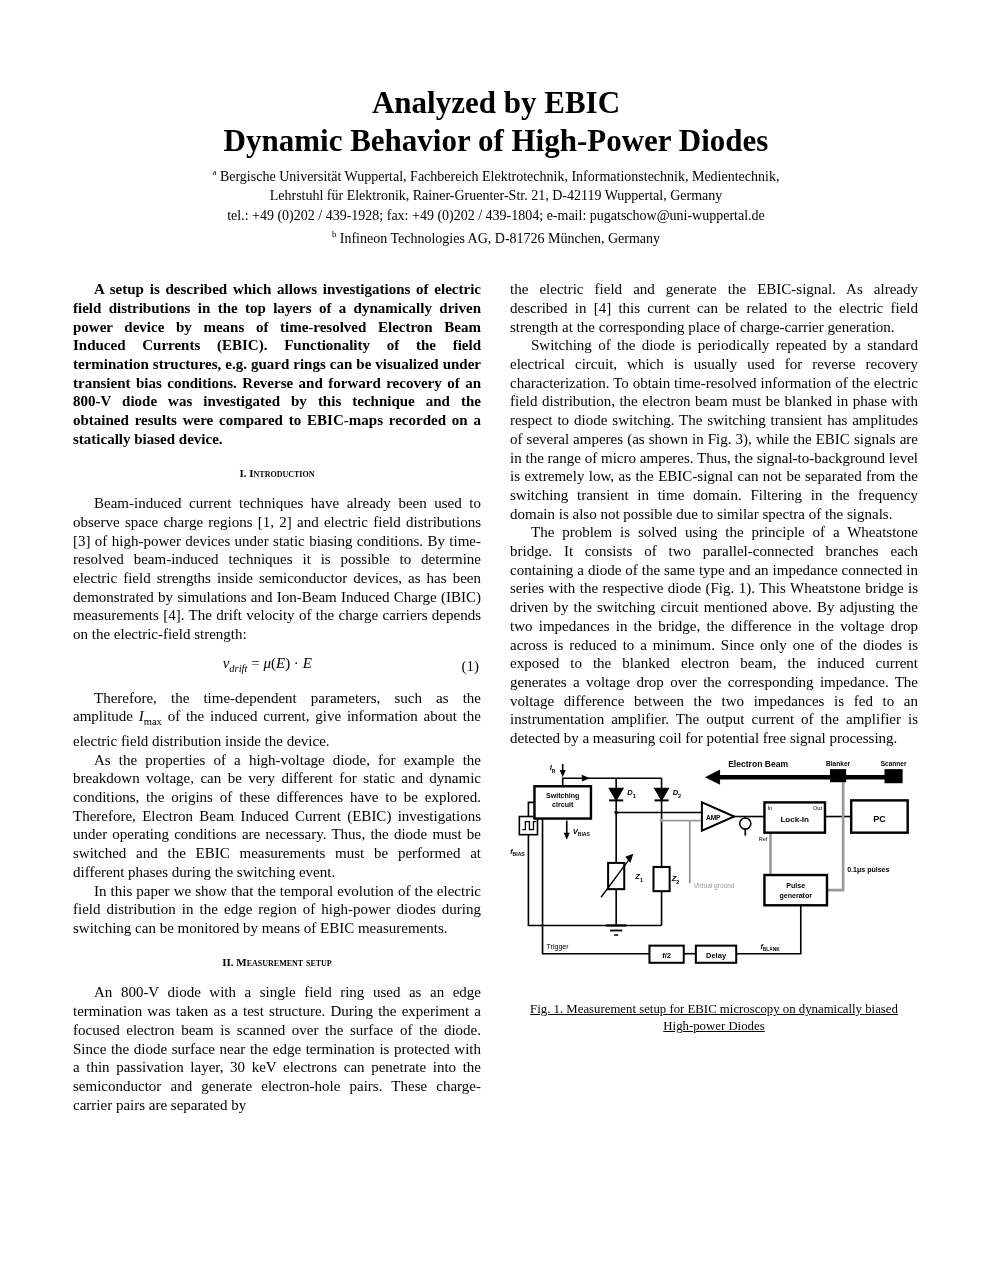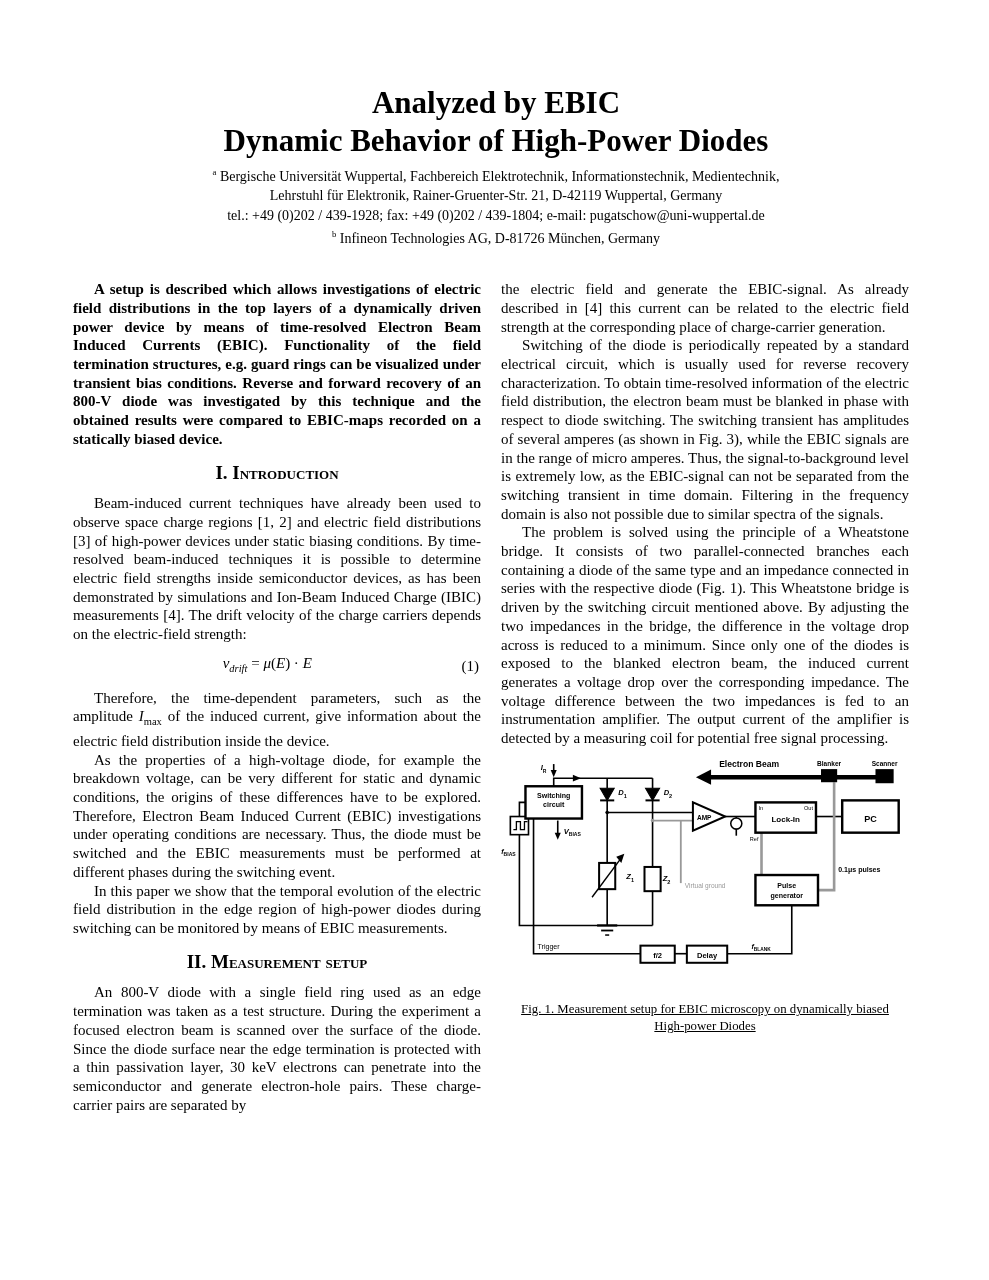--- a/index.html
+++ b/index.html
@@ -9,27 +9,27 @@
     font-family:"Liberation Serif","DejaVu Serif",serif;
     color:#000;
   }
   .page { padding:84px 70px 0 73px; }
   .title { text-align:center; font-weight:bold; font-size:31px; line-height:1.24; }
   .title-line { display:block; }
   sup { font-size:0.62em; }
   sub { font-size:0.7em; }
   .authors { text-align:center; font-size:16px; margin-top:10px; }
   .affils { text-align:center; font-size:14px; line-height:19.5px; margin-top:2px; }
-  .columns { display:flex; gap:20px; margin-top:32px; }
+  .columns { display:flex; gap:29px; margin-top:32px; }
   .col { width:408px; font-size:15px; line-height:18.7px; text-align:justify; }
   .col p { text-indent:21px; margin:0; }
   .col p.no-indent { text-indent:0; }
   .abstract { font-weight:bold; }
   h2.sec {
-    font-size:19px; font-weight:bold; text-align:center;
+    font-size:11px; font-weight:bold; text-align:center;
     font-variant:small-caps; margin:15px 0 12px;
   }
   .equation { display:flex; align-items:center; margin:10px 0 10px; font-size:15px; }
   .eq-body { flex:1; text-align:center; }
   .eq-num { padding-right:2px; }
   figure { margin:8px 0 0 0; }
   .fig-caption { font-size:12.8px; line-height:16.5px; text-align:center; margin-top:9px;text-decoration:underline; }
   svg text { font-family:"Liberation Sans","DejaVu Sans",sans-serif; }
 </style>
 </head>

